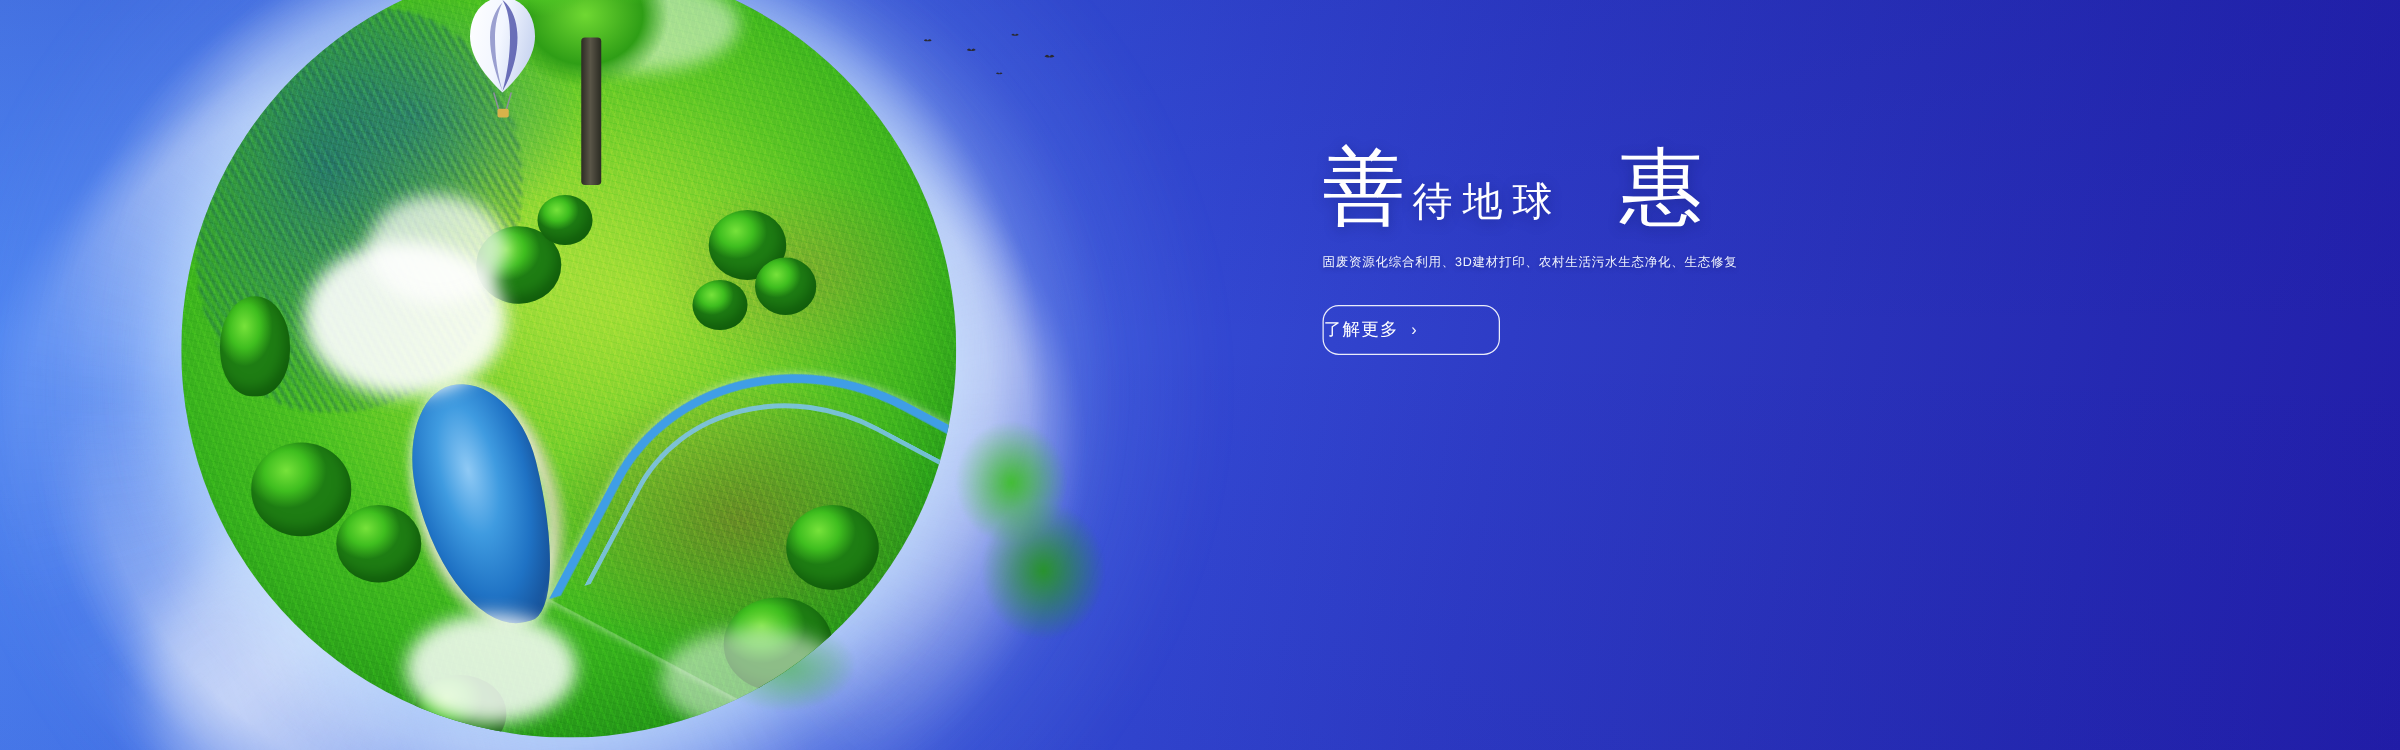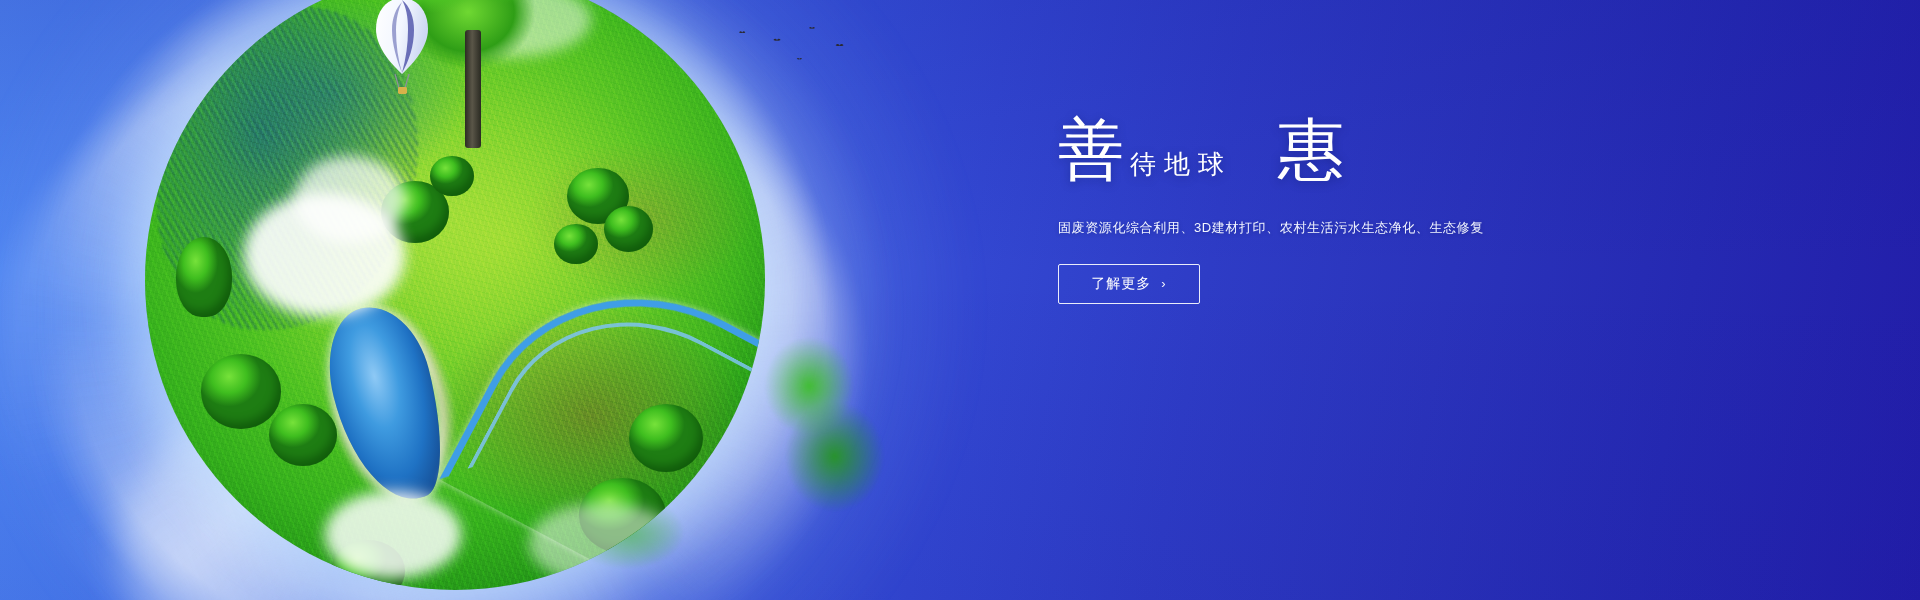--- a/index.html
+++ b/index.html
@@ -244,49 +244,49 @@
     white-space:nowrap;
     text-shadow:0 2px 10px rgba(10,20,80,.35);
   }
   .hl-big{
     font-family:"DejaVu Serif","Liberation Serif",serif;
     font-size:66px; line-height:.92; font-weight:400;
     letter-spacing:0;
   }
   .hl-small{
     font-family:"DejaVu Serif","Liberation Serif",serif;
-    font-size:26px; line-height:1; font-weight:400;
+    font-size:32px; line-height:1; font-weight:400;
     letter-spacing:8px; padding-left:6px; padding-bottom:4px;
   }
   .hl-gap{ display:inline-block; width:46px; }
 
   .subtitle{
     margin-top:28px;
     font-size:23px;
     letter-spacing:7px;
     font-weight:400;
     color:#ffffff;
     white-space:nowrap;
     text-shadow:0 1px 6px rgba(10,20,80,.35);
   }
   .tagline{
-    margin-top:38px;
-    font-size:13px;
+    margin-top:22px;
+    font-size:10px;
     letter-spacing:.6px;
     color:#f2f5ff;
     white-space:nowrap;
     text-shadow:0 1px 4px rgba(10,20,80,.3);
   }
   .cta{
     margin-top:27px;
-    display:inline-flex; align-items:center; justify-content:center;
+    display:inline-flex; align-items:center; justify-content:flex-start;
     gap:10px;
     width:142px; height:40px;
     border:1px solid rgba(255,255,255,.9);
-    border-radius:2px;
+    border-radius:13px;
     background:transparent;
     color:#fff;
     font-size:14px;
     letter-spacing:1px;
     cursor:pointer;
   }
   .cta .chev{ font-size:13px; opacity:.95; }
 </style>
 </head>
 <body>

